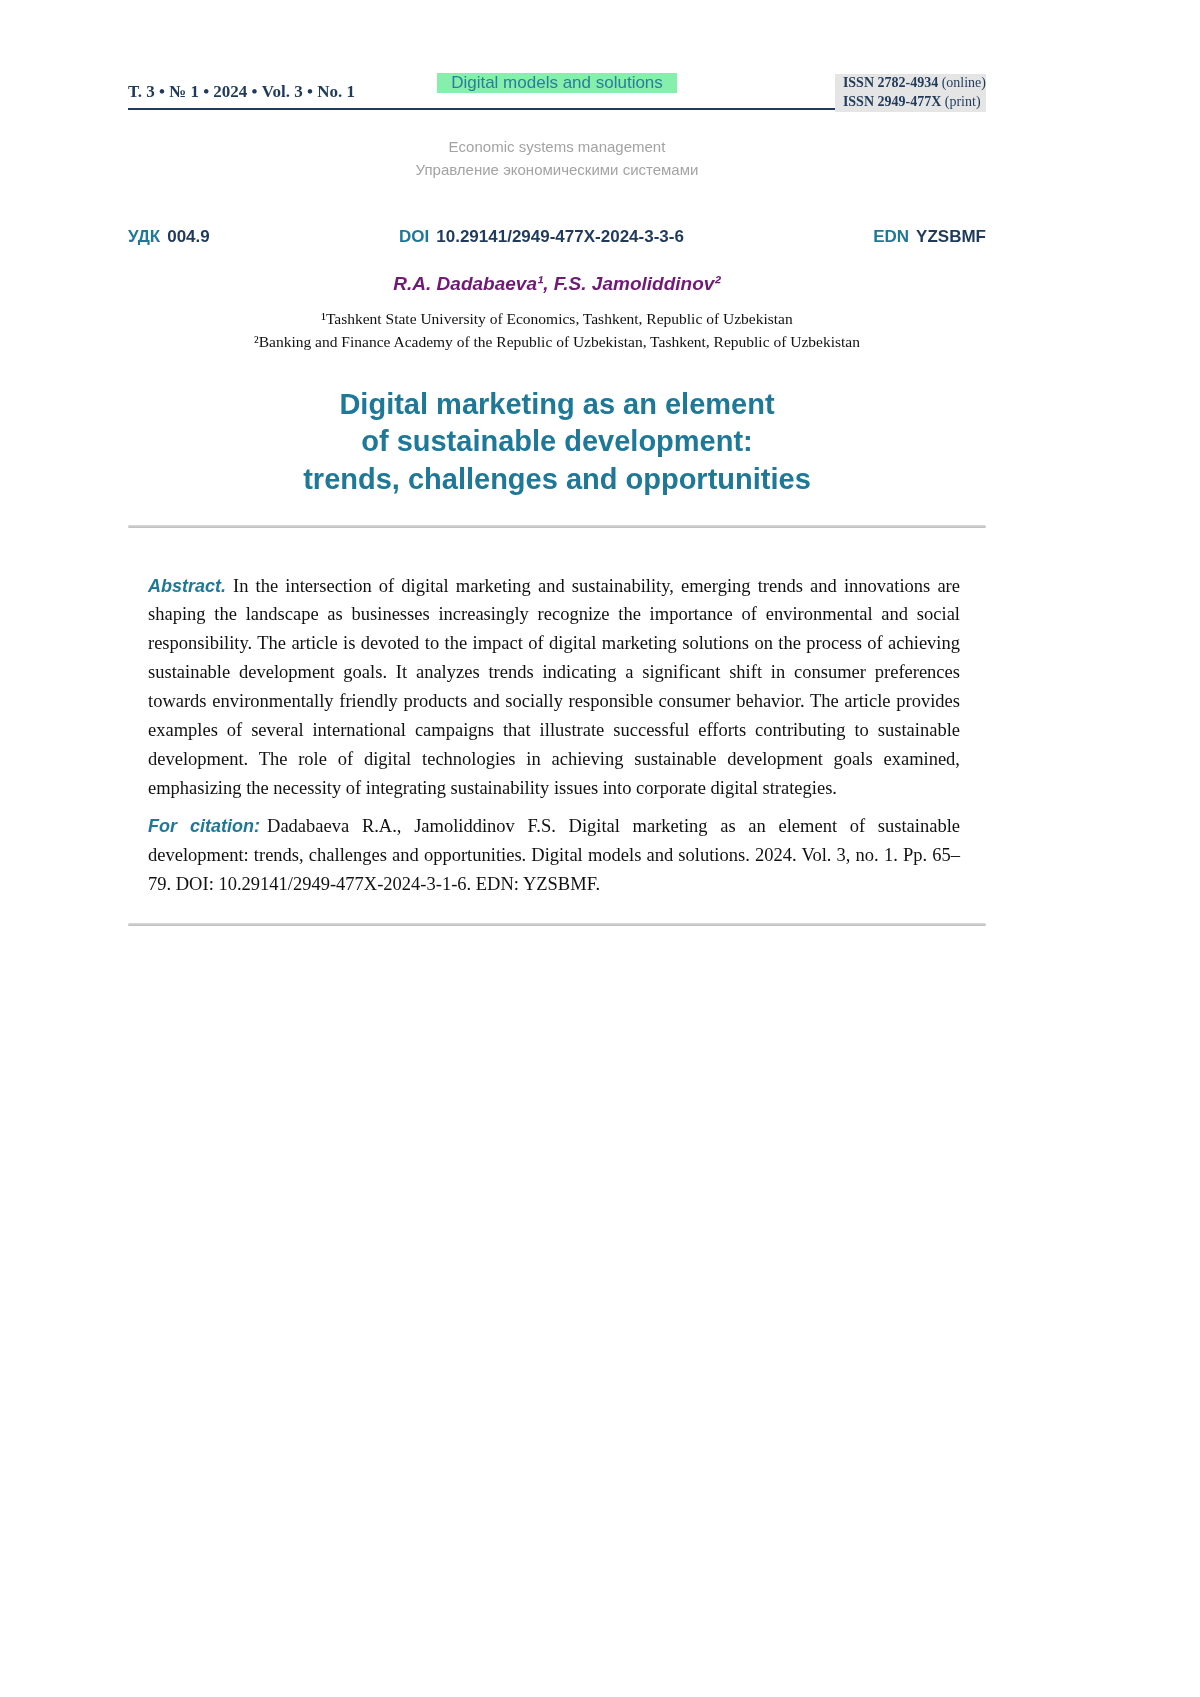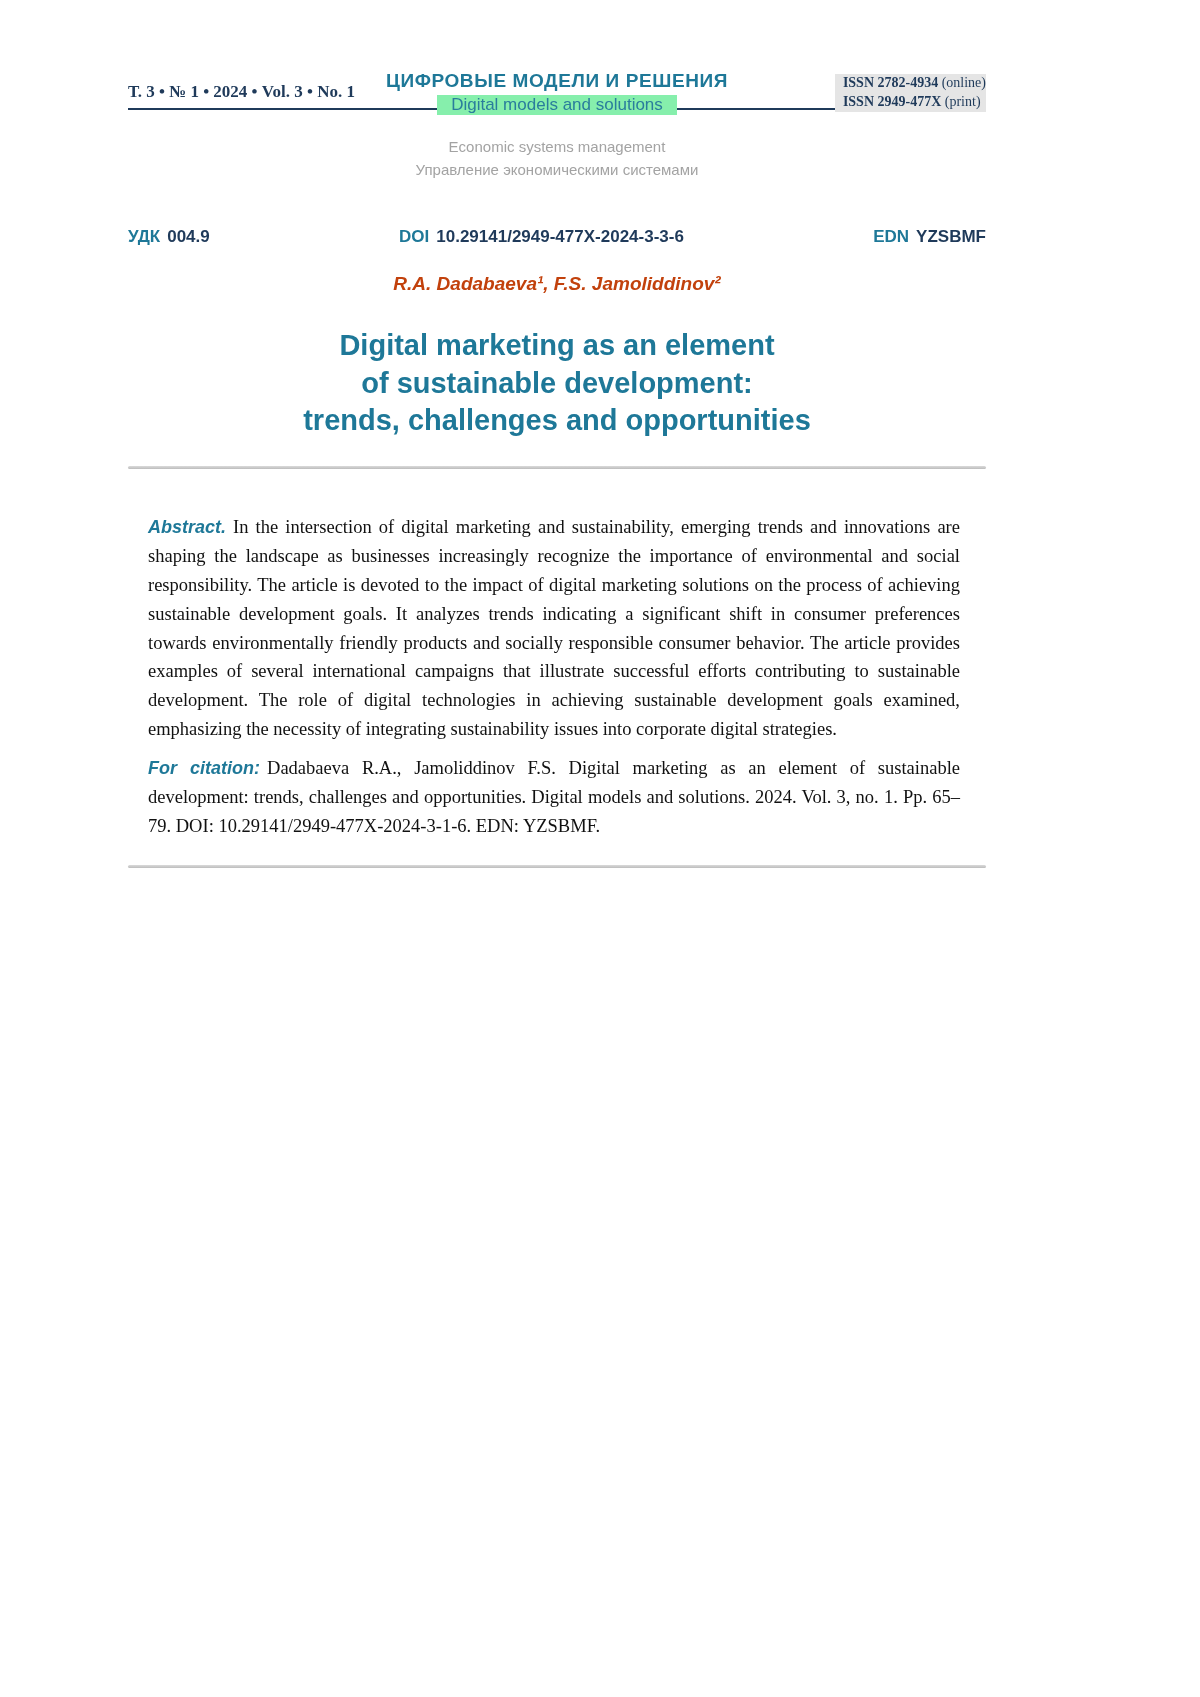--- a/index.html
+++ b/index.html
@@ -97,21 +97,21 @@
   .meta-value { color: #1f3a5a; }
 
   
   .authors {
     text-align: center;
     margin-top: 26px;
     font-family: "Liberation Sans", sans-serif;
     font-style: italic;
     font-weight: bold;
     font-size: 19px;
-    color: #c2410c;
+    color: #701a75;
   }
   .affiliations {
     text-align: center;
     margin-top: 12px;
     font-size: 15.5px;
     line-height: 1.5;
     color: #111;
   }
 
   
@@ -167,21 +167,20 @@
 </head>
 <body>
 
 <div class="page">
   <div class="content">
 
     <header class="journal-header">
       <div class="header-rule"></div>
       <div class="vol-info">Т. 3 • № 1 • 2024 • Vol. 3 • No. 1</div>
       <div class="journal-titles">
-        <div class="journal-title-ru">ЦИФРОВЫЕ МОДЕЛИ И РЕШЕНИЯ</div>
         <div>
           <span class="journal-title-en">Digital models and solutions</span>
         </div>
       </div>
       <div class="issn-block">
         <div>
           <span class="issn-code">ISSN 2782-4934</span>
           <span class="issn-suffix">(online)</span>
         </div>
         <div>
@@ -203,20 +202,24 @@
       <div>
         <span class="meta-label">DOI</span><span class="meta-value">10.29141/2949-477X-2024-3-3-6</span>
       </div>
       <div>
         <span class="meta-label">EDN</span><span class="meta-value">YZSBMF</span>
       </div>
     </div>
 
     <div class="authors">R.A. Dadabaeva¹, F.S. Jamoliddinov²</div>
 
+    <div class="affiliations">
+      <div>¹Tashkent State University of Economics, Tashkent, Republic of Uzbekistan</div>
+      <div>²Banking and Finance Academy of the Republic of Uzbekistan, Tashkent, Republic of Uzbekistan</div>
+    </div>
 
     <h1 class="article-title">Digital marketing as an element
 of sustainable development:
 trends, challenges and opportunities</h1>
 
     <div class="separator first"></div>
 
     <div class="body-block">
       <p class="para">
         <span class="para-label">Abstract.</span><span>In the intersection of digital marketing and sustainability, emerging trends and innovations are shaping the landscape as businesses increasingly recognize the importance of environmental and social responsibility. The article is devoted to the impact of digital marketing solutions on the process of achieving sustainable development goals. It analyzes trends indicating a significant shift in consumer preferences towards environmentally friendly products and socially responsible consumer behavior. The article provides examples of several international campaigns that illustrate successful efforts contributing to sustainable development. The role of digital technologies in achieving sustainable development goals examined, emphasizing the necessity of integrating sustainability issues into corporate digital strategies.</span>

